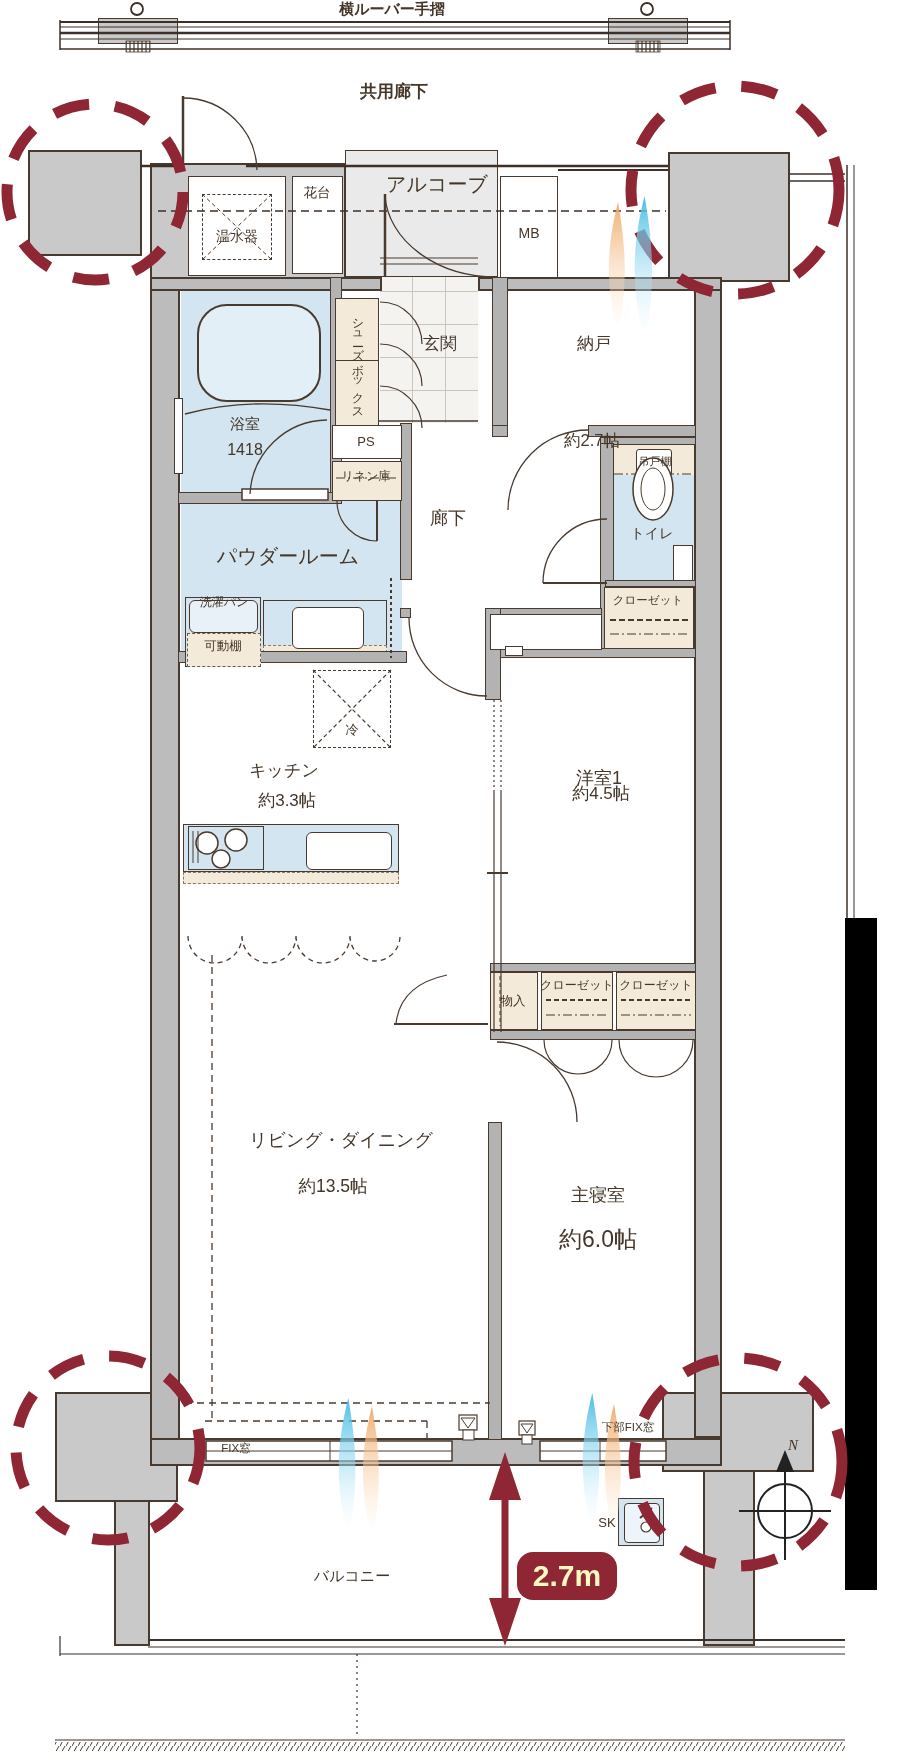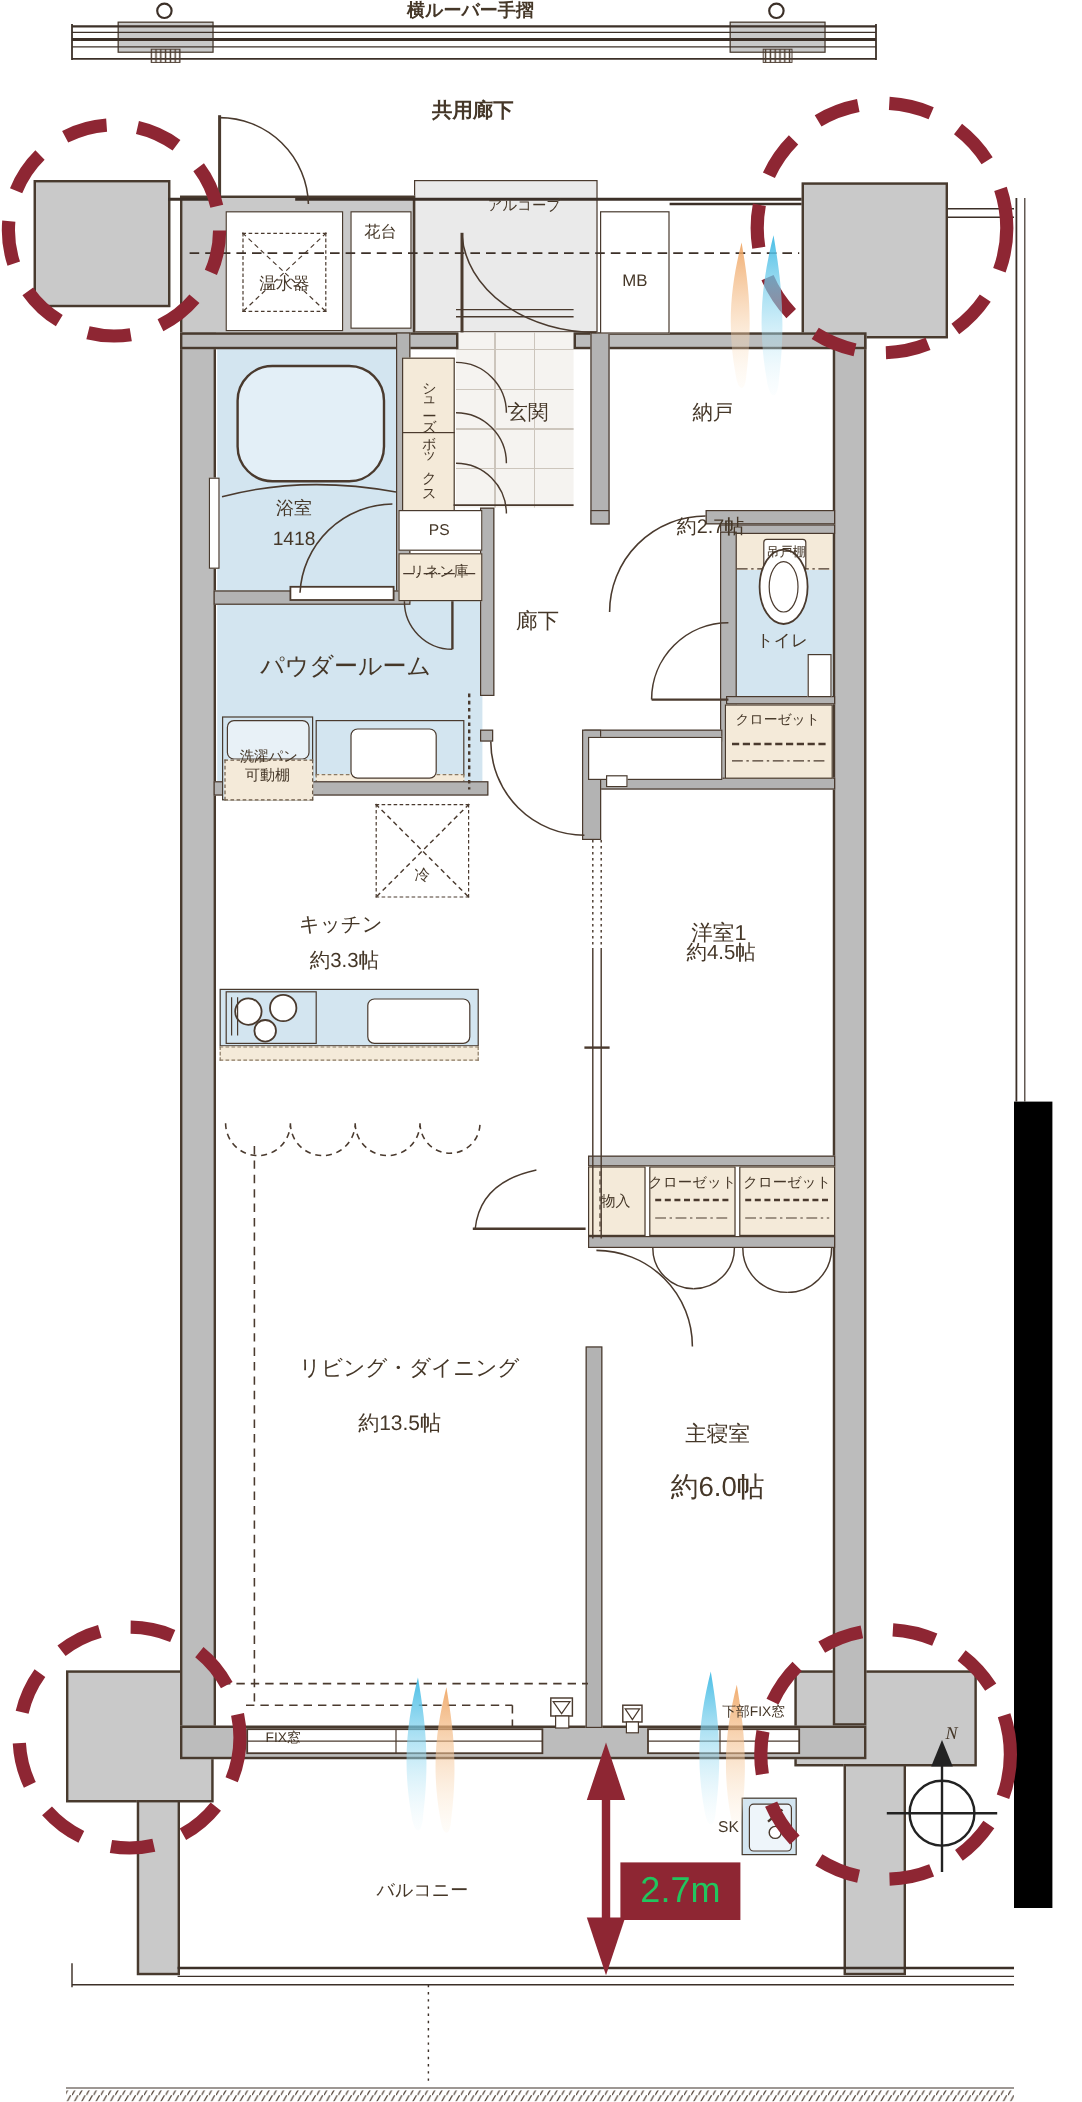--- a/index.html
+++ b/index.html
@@ -12,21 +12,21 @@
   .pillar{position:absolute;background:#c9c9c9;border:2px solid #483a2e;box-sizing:border-box;z-index:2;}
   .iwall{position:absolute;background:#b3b3b3;border:1px solid #4a3a2e;box-sizing:border-box;z-index:2;}
   .box{position:absolute;background:#fff;border:1.5px solid #483a2e;box-sizing:border-box;z-index:3;}
   .beige{background:#f4ead9;}
   .blue{background:#d3e5f0;}
   .dashed{border-style:dashed;border-width:1.5px;}
   svg.overlay{position:absolute;left:0;top:0;z-index:5;pointer-events:none;}
   .grid{background-color:#f5f3f0;background-image:
     repeating-linear-gradient(0deg,transparent 0,transparent 32px,#ccc5bc 32px,#ccc5bc 33px),
     repeating-linear-gradient(90deg,transparent 0,transparent 32px,#ccc5bc 32px,#ccc5bc 33px);}
-  .redbox{position:absolute;background:#8e2633;color:#22c55e;display:flex;align-items:center;justify-content:center;font-weight:normal;z-index:11;}
+  .redbox{position:absolute;background:#8e2633;color:#fef9c3;display:flex;align-items:center;justify-content:center;font-weight:bold;z-index:11;border-radius:16px;}
 </style>
 </head>
 <body>
 
 <div id="plan">
 
   <div class="fill" style="left:345px;top:150px;width:153px;height:127px;background:#eaeaea;border:1px solid #4a3a2e;"></div>
   <div class="fill grid" style="left:380px;top:277px;width:98px;height:146px;"></div>
   <div class="fill blue" style="left:181px;top:290px;width:151px;height:204px;"></div>
   <div class="fill blue" style="left:181px;top:500px;width:221px;height:153px;"></div>
@@ -275,34 +275,34 @@
       <line x1="739" y1="1511" x2="831" y2="1511"></line>
       <circle cx="785" cy="1511" r="27"></circle>
       <path d="M785 1450 L776 1472 L794 1472 Z" fill="#222" stroke="none"></path>
     </g>
   </svg>
 
   <div class="lbl" style="left:392px;top:9px;font-size:15px;font-weight:600;">横ルーバー手摺</div>
   <div class="lbl" style="left:394px;top:92px;font-size:17px;font-weight:600;">共用廊下</div>
   <div class="lbl" style="left:237px;top:236px;font-size:14px;">温水器</div>
   <div class="lbl" style="left:317px;top:193px;font-size:13.5px;">花台</div>
-  <div class="lbl" style="left:437px;top:172px;font-size:12px;">アルコーブ</div>
+  <div class="lbl" style="left:437px;top:184px;font-size:20px;">アルコーブ</div>
   <div class="lbl" style="left:529px;top:233px;font-size:14px;">MB</div>
   <div class="lbl" style="left:440px;top:344px;font-size:17px;">玄関</div>
   <div class="lbl lblv" style="left:357px;top:362px;font-size:12px;letter-spacing:1px;">シューズボックス</div>
   <div class="lbl" style="left:594px;top:344px;font-size:17px;">納戸</div>
   <div class="lbl" style="left:592px;top:396px;font-size:16.5px;margin-top:44px;">約2.7帖</div>
   <div class="lbl" style="left:366px;top:442px;font-size:13px;">PS</div>
   <div class="lbl" style="left:366px;top:477px;font-size:12px;">リネン庫</div>
   <div class="lbl" style="left:448px;top:518px;font-size:18px;">廊下</div>
   <div class="lbl" style="left:655px;top:461px;font-size:11px;">吊戸棚</div>
   <div class="lbl" style="left:652px;top:533px;font-size:14px;">トイレ</div>
   <div class="lbl" style="left:648px;top:601px;font-size:11.5px;">クローゼット</div>
   <div class="lbl" style="left:288px;top:556px;font-size:20px;">パウダールーム</div>
-  <div class="lbl" style="left:224px;top:631px;font-size:12px;">洗濯パン</div>
+  <div class="lbl" style="left:224px;top:603px;font-size:12px;">洗濯パン</div>
   <div class="lbl" style="left:223px;top:646px;font-size:12.5px;">可動棚</div>
   <div class="lbl" style="left:245px;top:424px;font-size:15px;">浴室</div>
   <div class="lbl" style="left:245px;top:450px;font-size:16px;text-align:center;">1418</div>
   <div class="lbl" style="left:284px;top:771px;font-size:17px;">キッチン</div>
   <div class="lbl" style="left:287px;top:801px;font-size:17px;">約3.3帖</div>
   <div class="lbl" style="left:352px;top:730px;font-size:13px;">冷</div>
   <div class="lbl" style="left:599px;top:778px;font-size:18px;">洋室1</div>
   <div class="lbl" style="left:601px;top:794px;font-size:17px;">約4.5帖</div>
   <div class="lbl" style="left:513px;top:1001px;font-size:12.5px;">物入</div>
   <div class="lbl" style="left:577px;top:986px;font-size:12px;">クローゼット</div>

